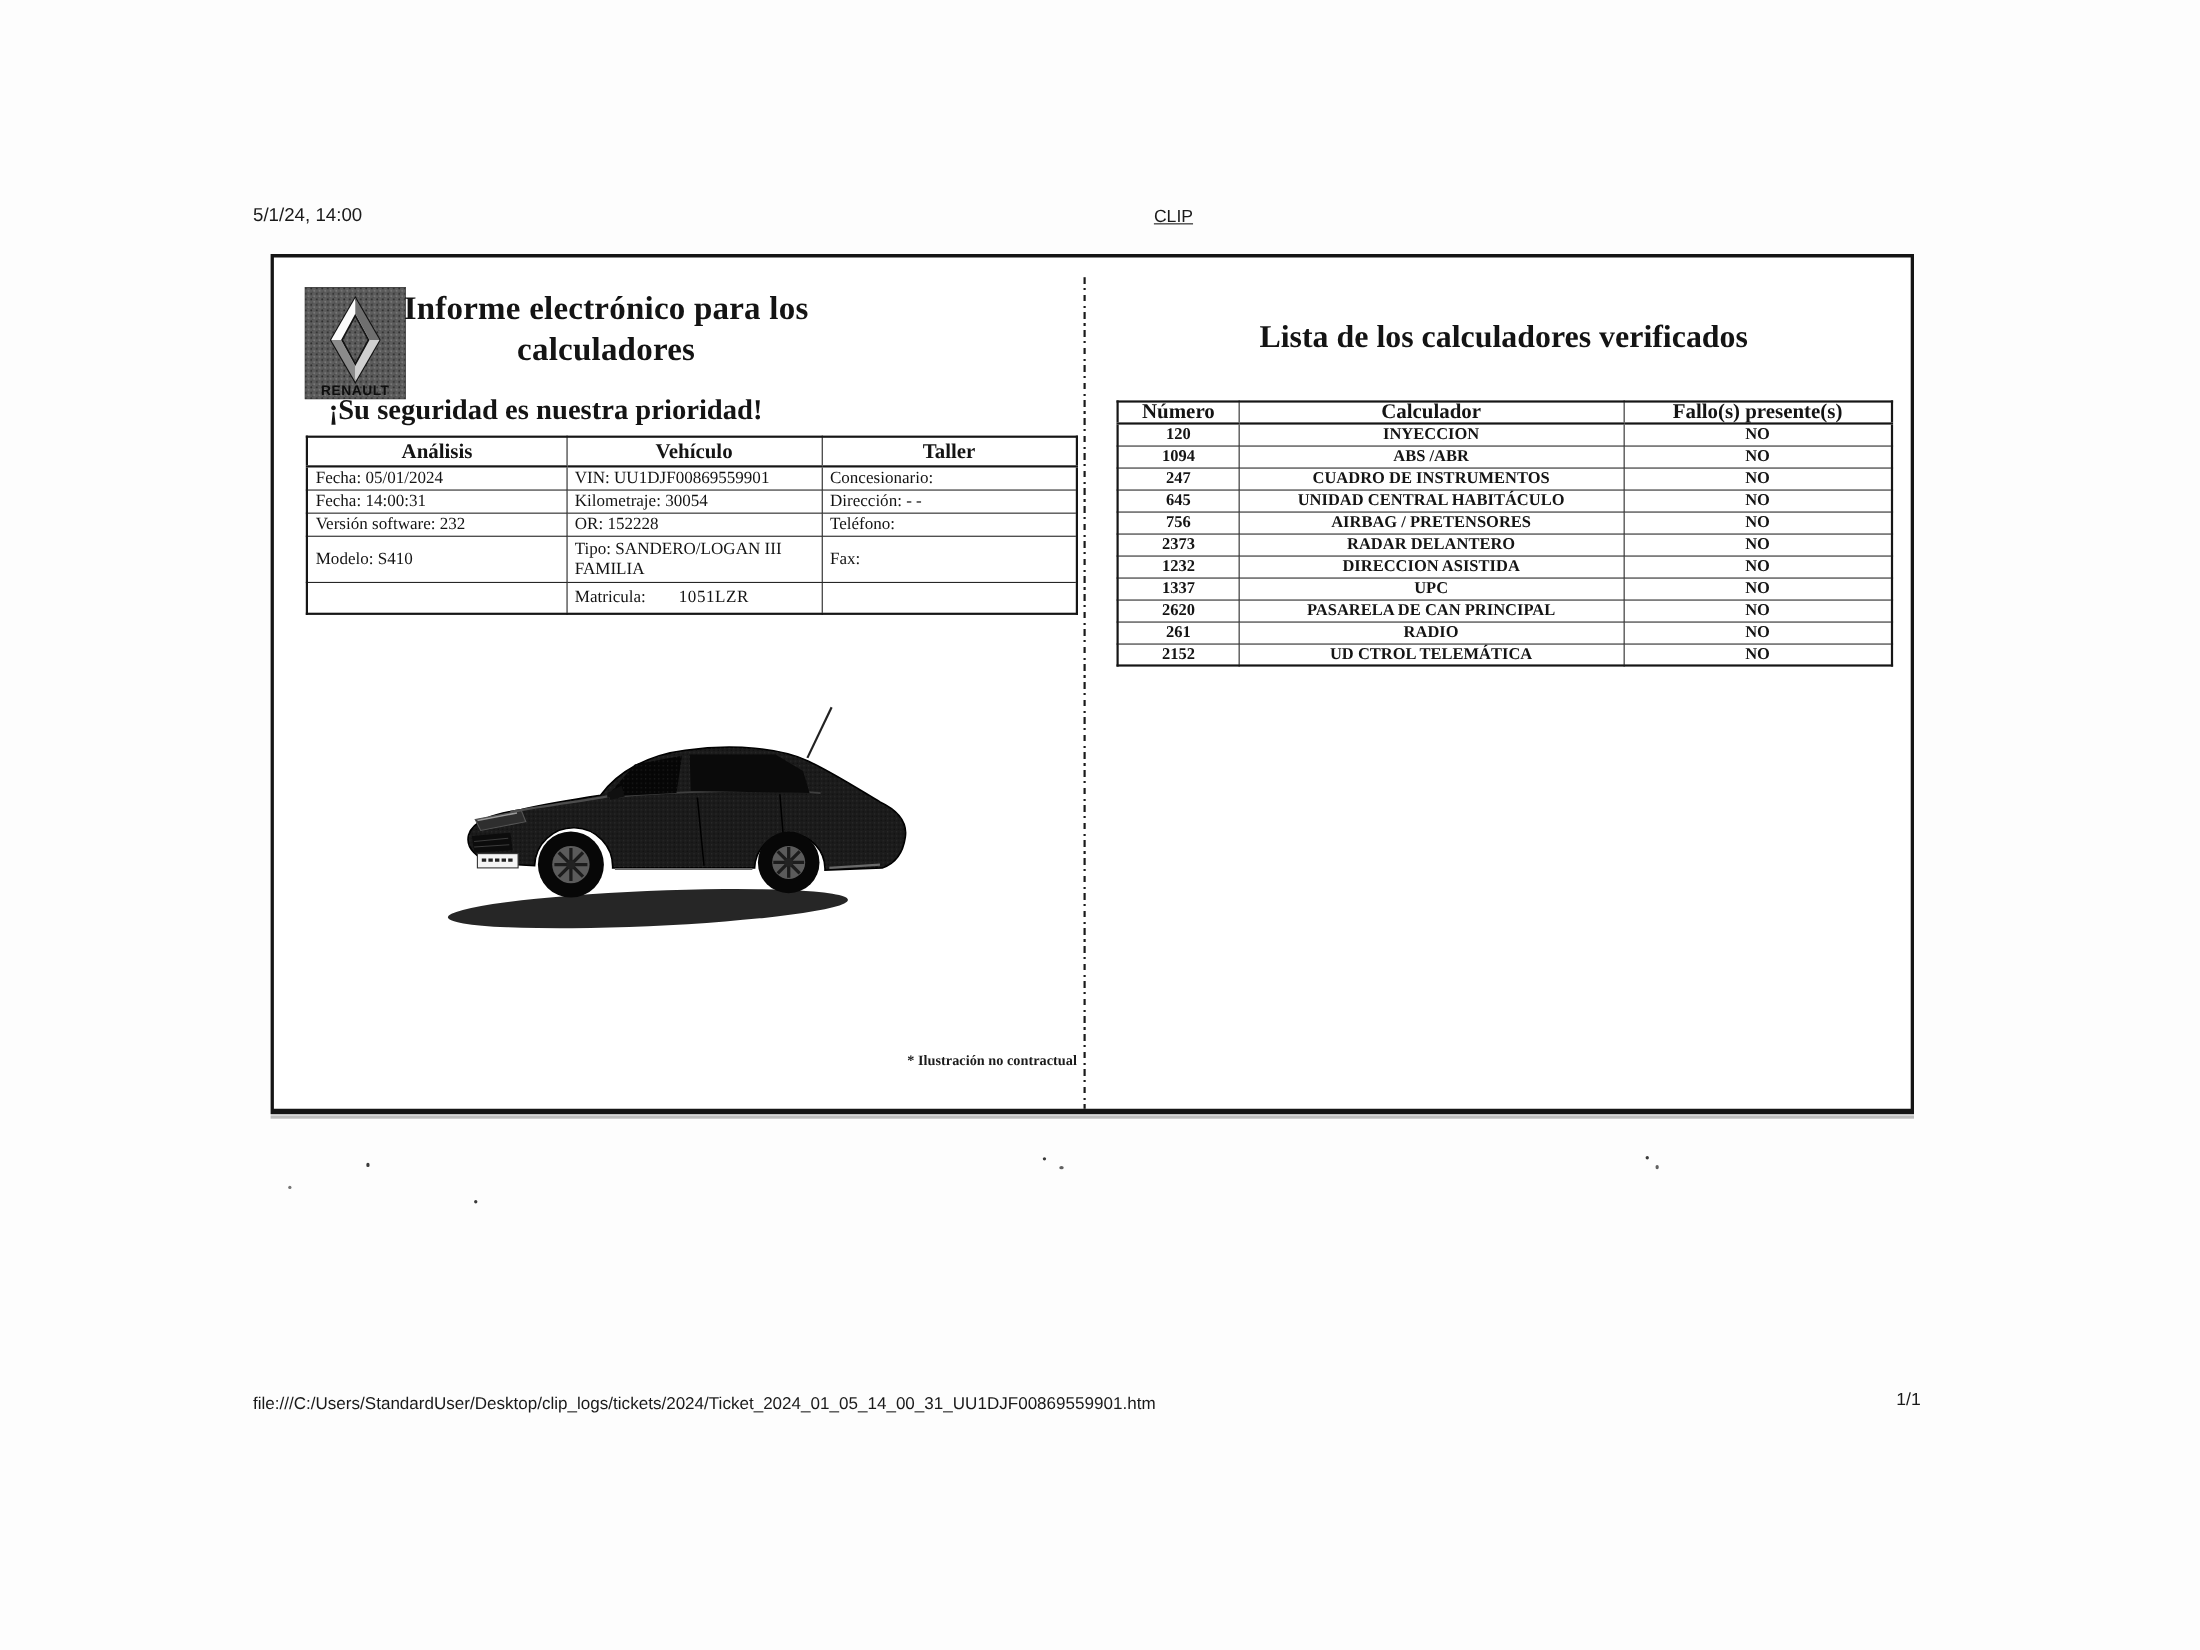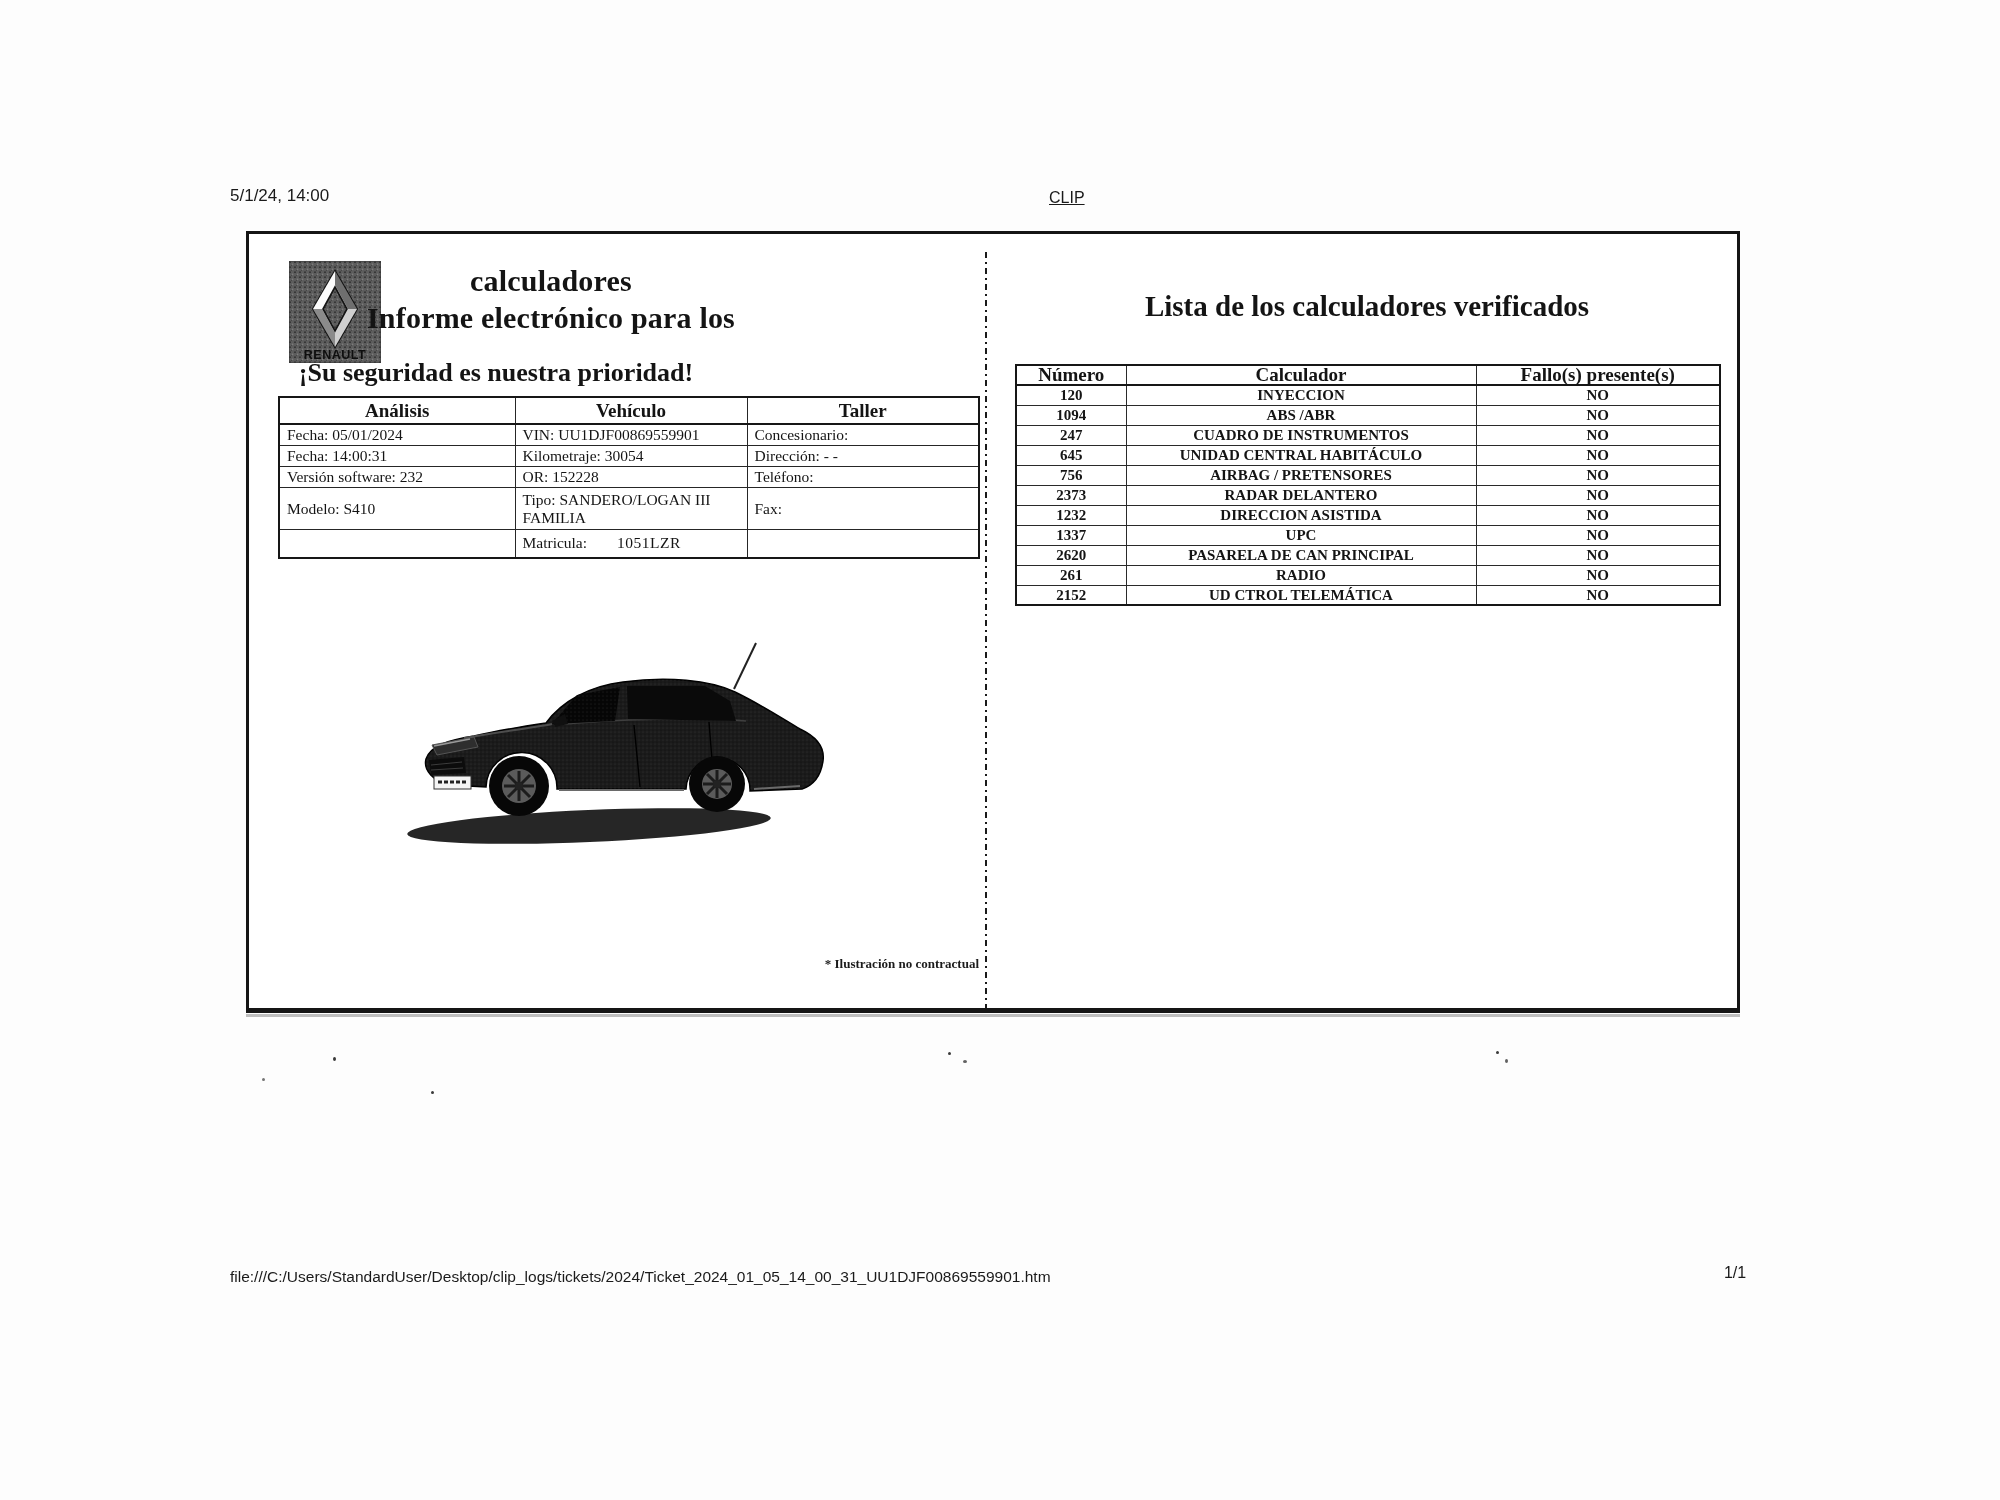--- a/index.html
+++ b/index.html
@@ -42,21 +42,21 @@
     content:""; position:absolute; left:-3px; right:-3px; bottom:-9px; height:3px;
     background:#8a8a8a; opacity:.55;
   }
   .divider {                    
     position:absolute; left:736px; top:18px; width:2px; height:756px;
     background:repeating-linear-gradient(to bottom,
       #1a1a1a 0 6px, transparent 6px 10px, #1a1a1a 10px 12px, transparent 12px 16px);
   }
 
   
-  .logo { position:absolute; left:40px; top:27px; width:76px; height:102px; }
+  .logo { position:absolute; left:28px; top:27px; width:76px; height:102px; }
   .title {
     position:absolute; left:2px; top:28px; width:600px; text-align:center;
     font-size:30px; font-weight:bold; line-height:37px; letter-spacing:.2px;
   }
   .subtitle {
     position:absolute; left:2px; top:124px; width:490px; text-align:center;
     font-size:26px; font-weight:bold;
   }
   table { border-collapse:collapse; }
   .info-table {
@@ -142,22 +142,22 @@
           <polygon points="46,10 68,48 59,48 46,24" fill="#6f6f6f"></polygon>
           <polygon points="46,86 24,48 33,48 46,72" fill="#8b8b8b"></polygon>
           <polygon points="46,86 68,48 59,48 46,72" fill="#cfcfcf"></polygon>
           <polygon points="46,26 58,48 46,70 34,48" fill="url(#lnoise)" stroke="#141414" stroke-width="1.6"></polygon>
         </g>
         <text x="46" y="98" text-anchor="middle" font-family="Liberation Sans, DejaVu Sans, sans-serif" font-size="12.5" font-weight="bold" letter-spacing="0.5" fill="#0e0e0e">RENAULT</text>
       </svg>
     </div>
 
     <div class="title">
+      <div>Informe electrónico para los</div>
       <div>calculadores</div>
-      <div>Informe electrónico para los</div>
     </div>
 
     <div class="subtitle">¡Su seguridad es nuestra prioridad!</div>
 
     <table class="info-table">
       <colgroup>
           <col style="width:236px">
           <col style="width:232px">
           <col style="width:232px">
         </colgroup>

